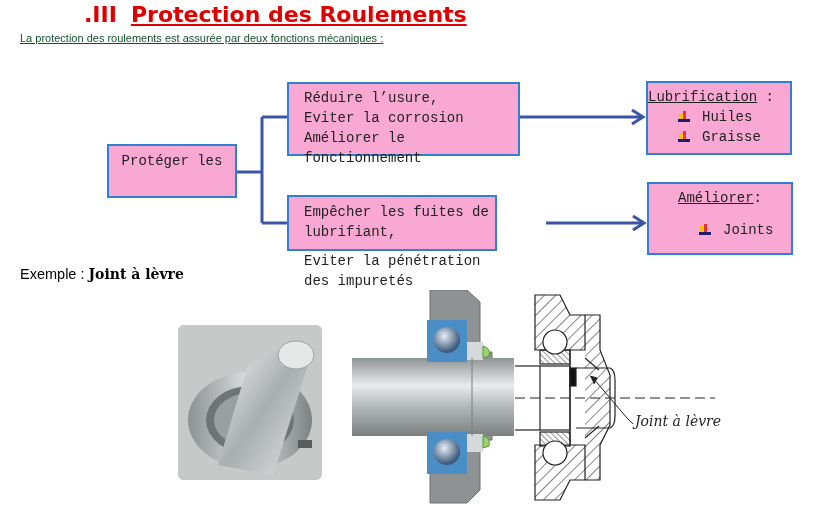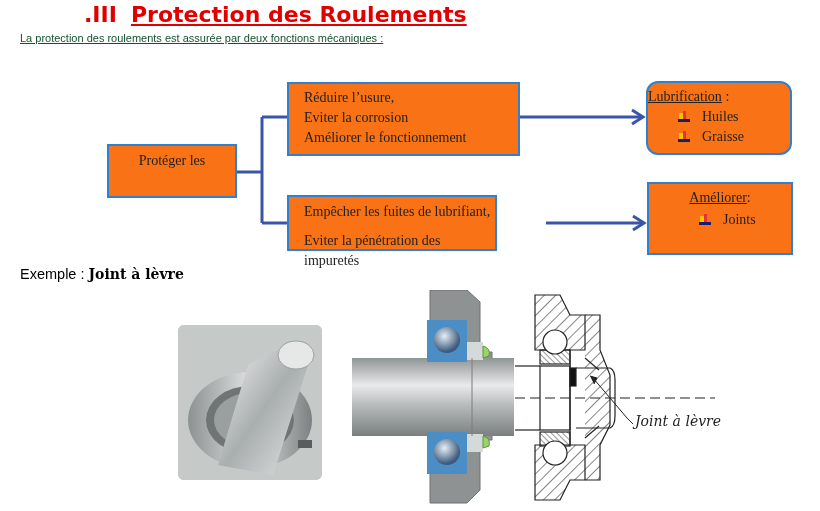--- a/index.html
+++ b/index.html
@@ -2,30 +2,30 @@
 <html><head>
 <meta charset="utf-8">
 <style>
   html,body{margin:0;padding:0;background:#fff;}
   body{width:820px;height:511px;position:relative;overflow:hidden;font-family:"Liberation Sans",sans-serif;}
   .abs{position:absolute;}
   .heading{left:84px;top:2px;font-family:"DejaVu Sans",sans-serif;font-weight:bold;font-size:22px;color:#e00000;white-space:nowrap;}
   .heading .num{margin-right:14px;}
   .heading .ttl{text-decoration:underline;}
   .intro{left:20px;top:32px;font-size:11px;color:#14532d;white-space:nowrap;text-decoration:underline;}
-  .box{position:absolute;border:2px solid #2f80d0;background:#f97316;box-sizing:border-box;font-family:Liberation Serif, serif;color:#222;font-size:14px;line-height:20px;}
+  .box{position:absolute;border:2px solid #2f80d0;background:#f9a8d4;box-sizing:border-box;font-family:Liberation Mono, monospace;color:#222;font-size:14px;line-height:20px;}
   .b-root{left:107px;top:144px;width:130px;height:54px;text-align:center;padding-top:5px;}
   .b-top{left:287px;top:82px;width:233px;height:74px;padding:4px 0 0 15px;}
   .b-bot{left:287px;top:195px;width:210px;height:56px;padding:5px 0 0 15px;}
-  .b-lub{left:646px;top:81px;width:146px;height:74px;padding:4px 0 0 0;border-radius:12px;}
+  .b-lub{left:646px;top:81px;width:146px;height:74px;padding:4px 0 0 0;}
   .b-eta{left:647px;top:182px;width:146px;height:73px;padding:4px 0 0 0;}
   .b-lub .hd,.b-eta .hd{text-align:center;text-decoration:underline;}
   .bullet-row{display:flex;align-items:center;}
   .b-lub .bullet-row{padding-left:30px;}
-  .b-eta .bullet-row{padding-left:50px;margin-top:2px;}
+  .b-eta .bullet-row{padding-left:50px;margin-top:12px;}
   .bicon{width:12px;height:12px;position:relative;margin-right:12px;}
   .bicon .v{position:absolute;left:5px;top:0;width:3px;height:10px;background:#e8303c;}
   .bicon .h{position:absolute;left:0;top:8px;width:12px;height:3px;background:#1c1c6c;}
   .bicon .y{position:absolute;left:1px;top:2px;width:4px;height:6px;background:#f3c300;}
   svg.conn{position:absolute;left:0;top:0;}
   .exemple{left:20px;top:266px;font-size:14.5px;white-space:nowrap;}
   .exemple b{font-family:"DejaVu Serif",serif;font-size:14px;}
   .img1{left:178px;top:325px;width:144px;height:155px;border-radius:6px;overflow:hidden;background:linear-gradient(135deg,#b9bdbc 0%,#e9ebea 35%,#9ea3a2 60%,#d9dcdb 100%);}
   .leader-label{left:635px;top:413px;font-family:"DejaVu Serif",serif;font-style:italic;font-size:14px;color:#222;white-space:nowrap;}
 </style>

